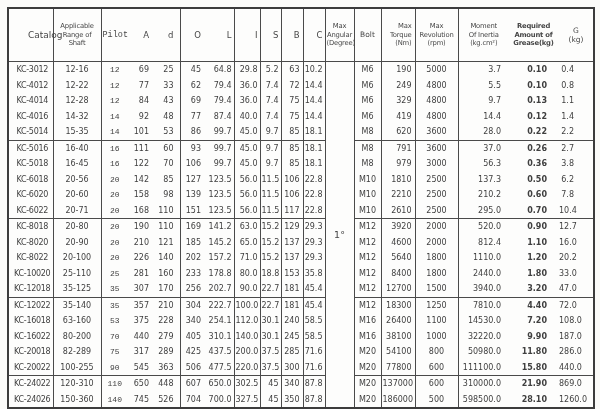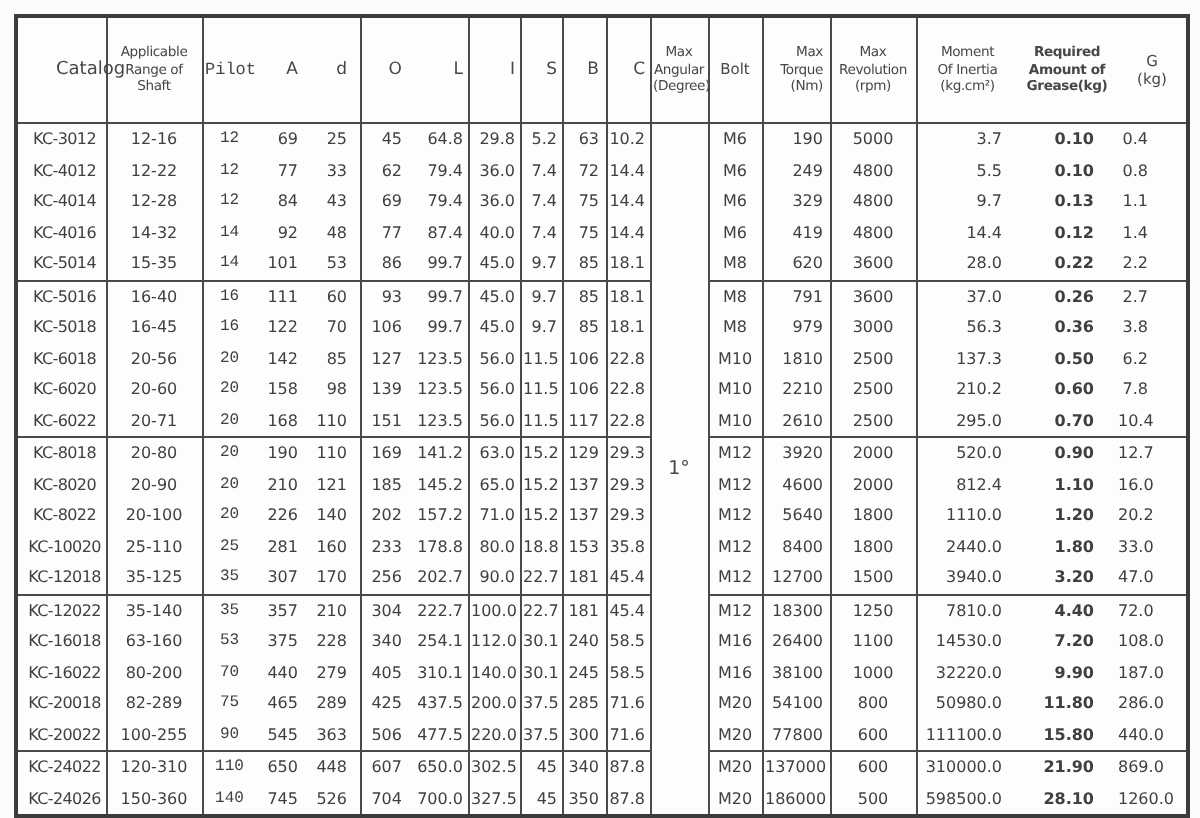--- a/index.html
+++ b/index.html
@@ -474,21 +474,21 @@
     <td class="col-torque bl">38100</td>
     <td class="col-rpm bl">1000</td>
     <td class="col-inertia bl">32220.0</td>
     <td class="col-grease">9.90</td>
     <td class="col-g">187.0</td>
   </tr>
         <tr>
     <td class="col-catalog">KC-20018</td>
     <td class="col-range bl">82-289</td>
     <td class="col-pilot bl">75</td>
-    <td class="col-a">465</td>
+    <td class="col-a">317</td>
     <td class="col-d">289</td>
     <td class="col-o bl">425</td>
     <td class="col-l">437.5</td>
     <td class="col-i bl">200.0</td>
     <td class="col-s bl">37.5</td>
     <td class="col-b bl">285</td>
     <td class="col-c bl">71.6</td>
     <td class="col-bolt bl">M20</td>
     <td class="col-torque bl">54100</td>
     <td class="col-rpm bl">800</td>

